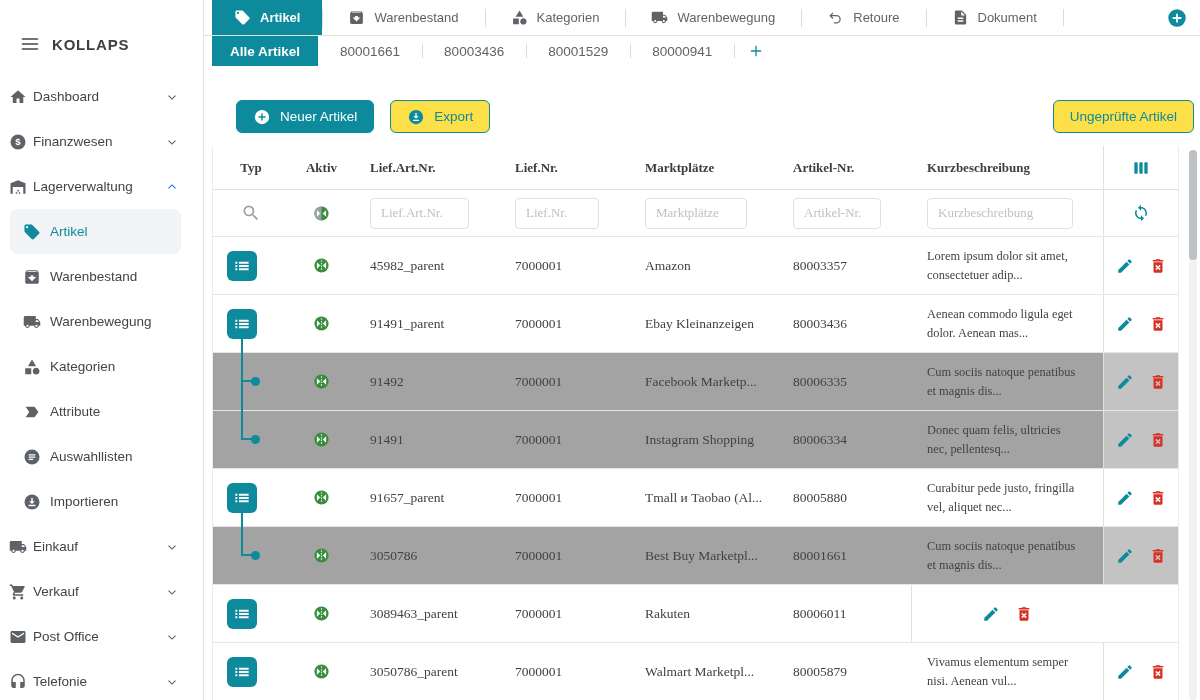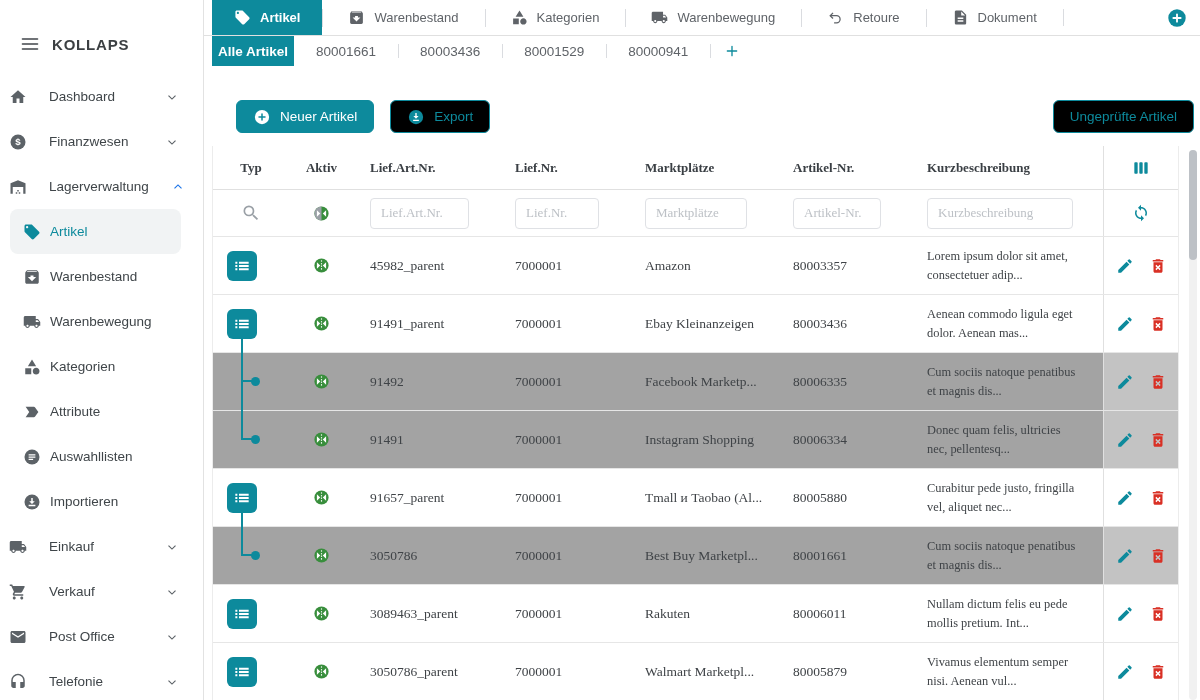--- a/index.html
+++ b/index.html
@@ -7,21 +7,21 @@
   html,body{width:1200px; height:700px; overflow:hidden; background:#fff;
     font-family:"Liberation Sans","DejaVu Sans",sans-serif; color:#3c4043;}
   .app{display:flex; width:1200px; height:700px;}
 
   
   .sidebar{width:204px; min-width:204px; height:700px; border-right:1px solid #e2e2e2; background:#fff; overflow:hidden;}
   .brand{display:flex; align-items:center; gap:12px; padding:30px 0 0 20px; height:58px;}
   .brand .ic{color:#41464b;}
   .brand-name{font-size:15px; font-weight:bold; letter-spacing:.8px; color:#3c4043;}
   .nav{margin-top:16px;}
-  .nav-item{display:flex; align-items:center; height:45px; padding:0 24px 0 9px; gap:22px; font-size:13.5px; color:#3f4549; cursor:pointer;}
+  .nav-item{display:flex; align-items:center; height:45px; padding:0 24px 0 9px; gap:6px; font-size:13.5px; color:#3f4549; cursor:pointer;}
   .nav-item .ic{color:#5c6267;}
   .chev{margin-left:auto; color:#5f6368;}
   .chev.open{color:#1a73e8;}
   .nav-children{}
   .nav-child{display:flex; align-items:center; height:45px; margin:0 22px 0 10px; padding-left:13px; gap:9px; font-size:13.5px; color:#3f4549; border-radius:8px; cursor:pointer;}
   .nav-child .ic{color:#5c6267;}
   .nav-child.active{background:#f1f3f4; color:var(--accent);}
   .nav-child.active .ic{color:var(--accent);}
 
   
@@ -40,27 +40,27 @@
   .tab.sep::before{content:""; position:absolute; left:0; top:9px; height:18px; border-left:1px solid #dadce0;}
   .tab.active{background:var(--accent); color:#fff; font-weight:bold; padding:0 22px;}
   .tab.active .ic{color:#fff;}
   .tab-end{width:1px; margin:9px 0; border-left:1px solid #dadce0;}
   .tab-add{margin-left:auto; margin-right:12px; align-self:center; background:none; border:none; cursor:pointer; display:flex;}
   .tab-add .pc-bg{fill:var(--accent);} .tab-add .pc-plus{stroke:#fff;}
 
   .subtabbar{display:flex; align-items:stretch; height:30px; padding-left:8px;}
   .subtab{display:flex; align-items:center; padding:0 22px; font-size:13.5px; color:#5f6368; cursor:pointer; position:relative;}
   .subtab.sep::before{content:""; position:absolute; left:0; top:8px; height:14px; border-left:1px solid #dadce0;}
-  .subtab.active{background:var(--accent); color:#fff; font-weight:bold; padding:0 6px;}
+  .subtab.active{background:var(--accent); color:#fff; font-weight:bold; padding:0 18px;}
   .subtab-add{background:none; border:none; cursor:pointer; display:flex; align-items:center; padding:0 14px; position:relative;}
   .subtab-add::before{content:""; position:absolute; left:0; top:8px; height:14px; border-left:1px solid #dadce0;}
 
   
   .toolbar{display:flex; align-items:center; margin:34px 6px 0 8px;padding-left:24px;}
-  .btn{height:33px; border-radius:6px; display:inline-flex; align-items:center; gap:9px; padding:0 16px; font-size:13.5px; cursor:pointer; border:1px solid var(--accent); background:#000000; color:var(--accent); font-family:inherit;}
+  .btn{height:33px; border-radius:6px; display:inline-flex; align-items:center; gap:9px; padding:0 16px; font-size:13.5px; cursor:pointer; border:1px solid var(--accent); background:#fde047; color:var(--accent); font-family:inherit;}
   .btn-primary{background:var(--accent); color:#fff; border-color:var(--accent);}
   .btn-primary .pc-bg{fill:#fff;} .btn-primary .pc-plus{stroke:var(--accent);}
   .tb-left{display:flex; gap:16px;}
   .tb-right{margin-left:auto; display:flex; gap:13px;}
 
   
   .table{position:relative; margin:13px 0 0 8px; width:967px; border-left:1px solid #ececec; border-right:1px solid #ececec;}
   .trow{display:grid; grid-template-columns:76px 65px 145px 130px 148px 134px 192px 75px; align-items:center;font-family:Liberation Serif, serif;}
   .thead{height:44px; border-bottom:1px solid #e0e0e0; font-size:13px; font-weight:bold; color:#3a3f44;}
   .tfilter{height:47px; border-bottom:1px solid #e6e6e6;}
@@ -696,21 +696,20 @@
                     <path d="M5.5 7.5L10.2 12l-4.7 4.5zM18.5 7.5L13.8 12l4.7 4.5z" fill="#fff"></path>
                     <path d="M11.2 4.6h1.6v2.2h-1.6zM11.2 8.3h1.6v2.2h-1.6zM11.2 12h1.6v2.2h-1.6zM11.2 15.7h1.6v2.2h-1.6z" fill="#fff" opacity=".85"></path>
                   </svg>
                 </span>
               </button>
             </div>
             <div class="c">3089463_parent</div>
             <div class="c">7000001</div>
             <div class="c">Rakuten</div>
             <div class="c">80006011</div>
-            <div class="c kb">Nullam dictum felis eu pede mollis pretium. Int...</div>
             <div class="c-act">
               <button class="iconbtn">
                 <span class="ic ic18 accent">
                   <svg viewBox="0 0 24 24">
                     <path d="M3 17.25V21h3.75L17.81 9.94l-3.75-3.75L3 17.25zM20.71 7.04c.39-.39.39-1.02 0-1.41l-2.34-2.34a.996.996 0 0 0-1.41 0l-1.83 1.83 3.75 3.75 1.83-1.83z" fill="currentColor"></path>
                   </svg>
                 </span>
               </button>
               <button class="iconbtn">
                 <span class="ic ic18 red">

